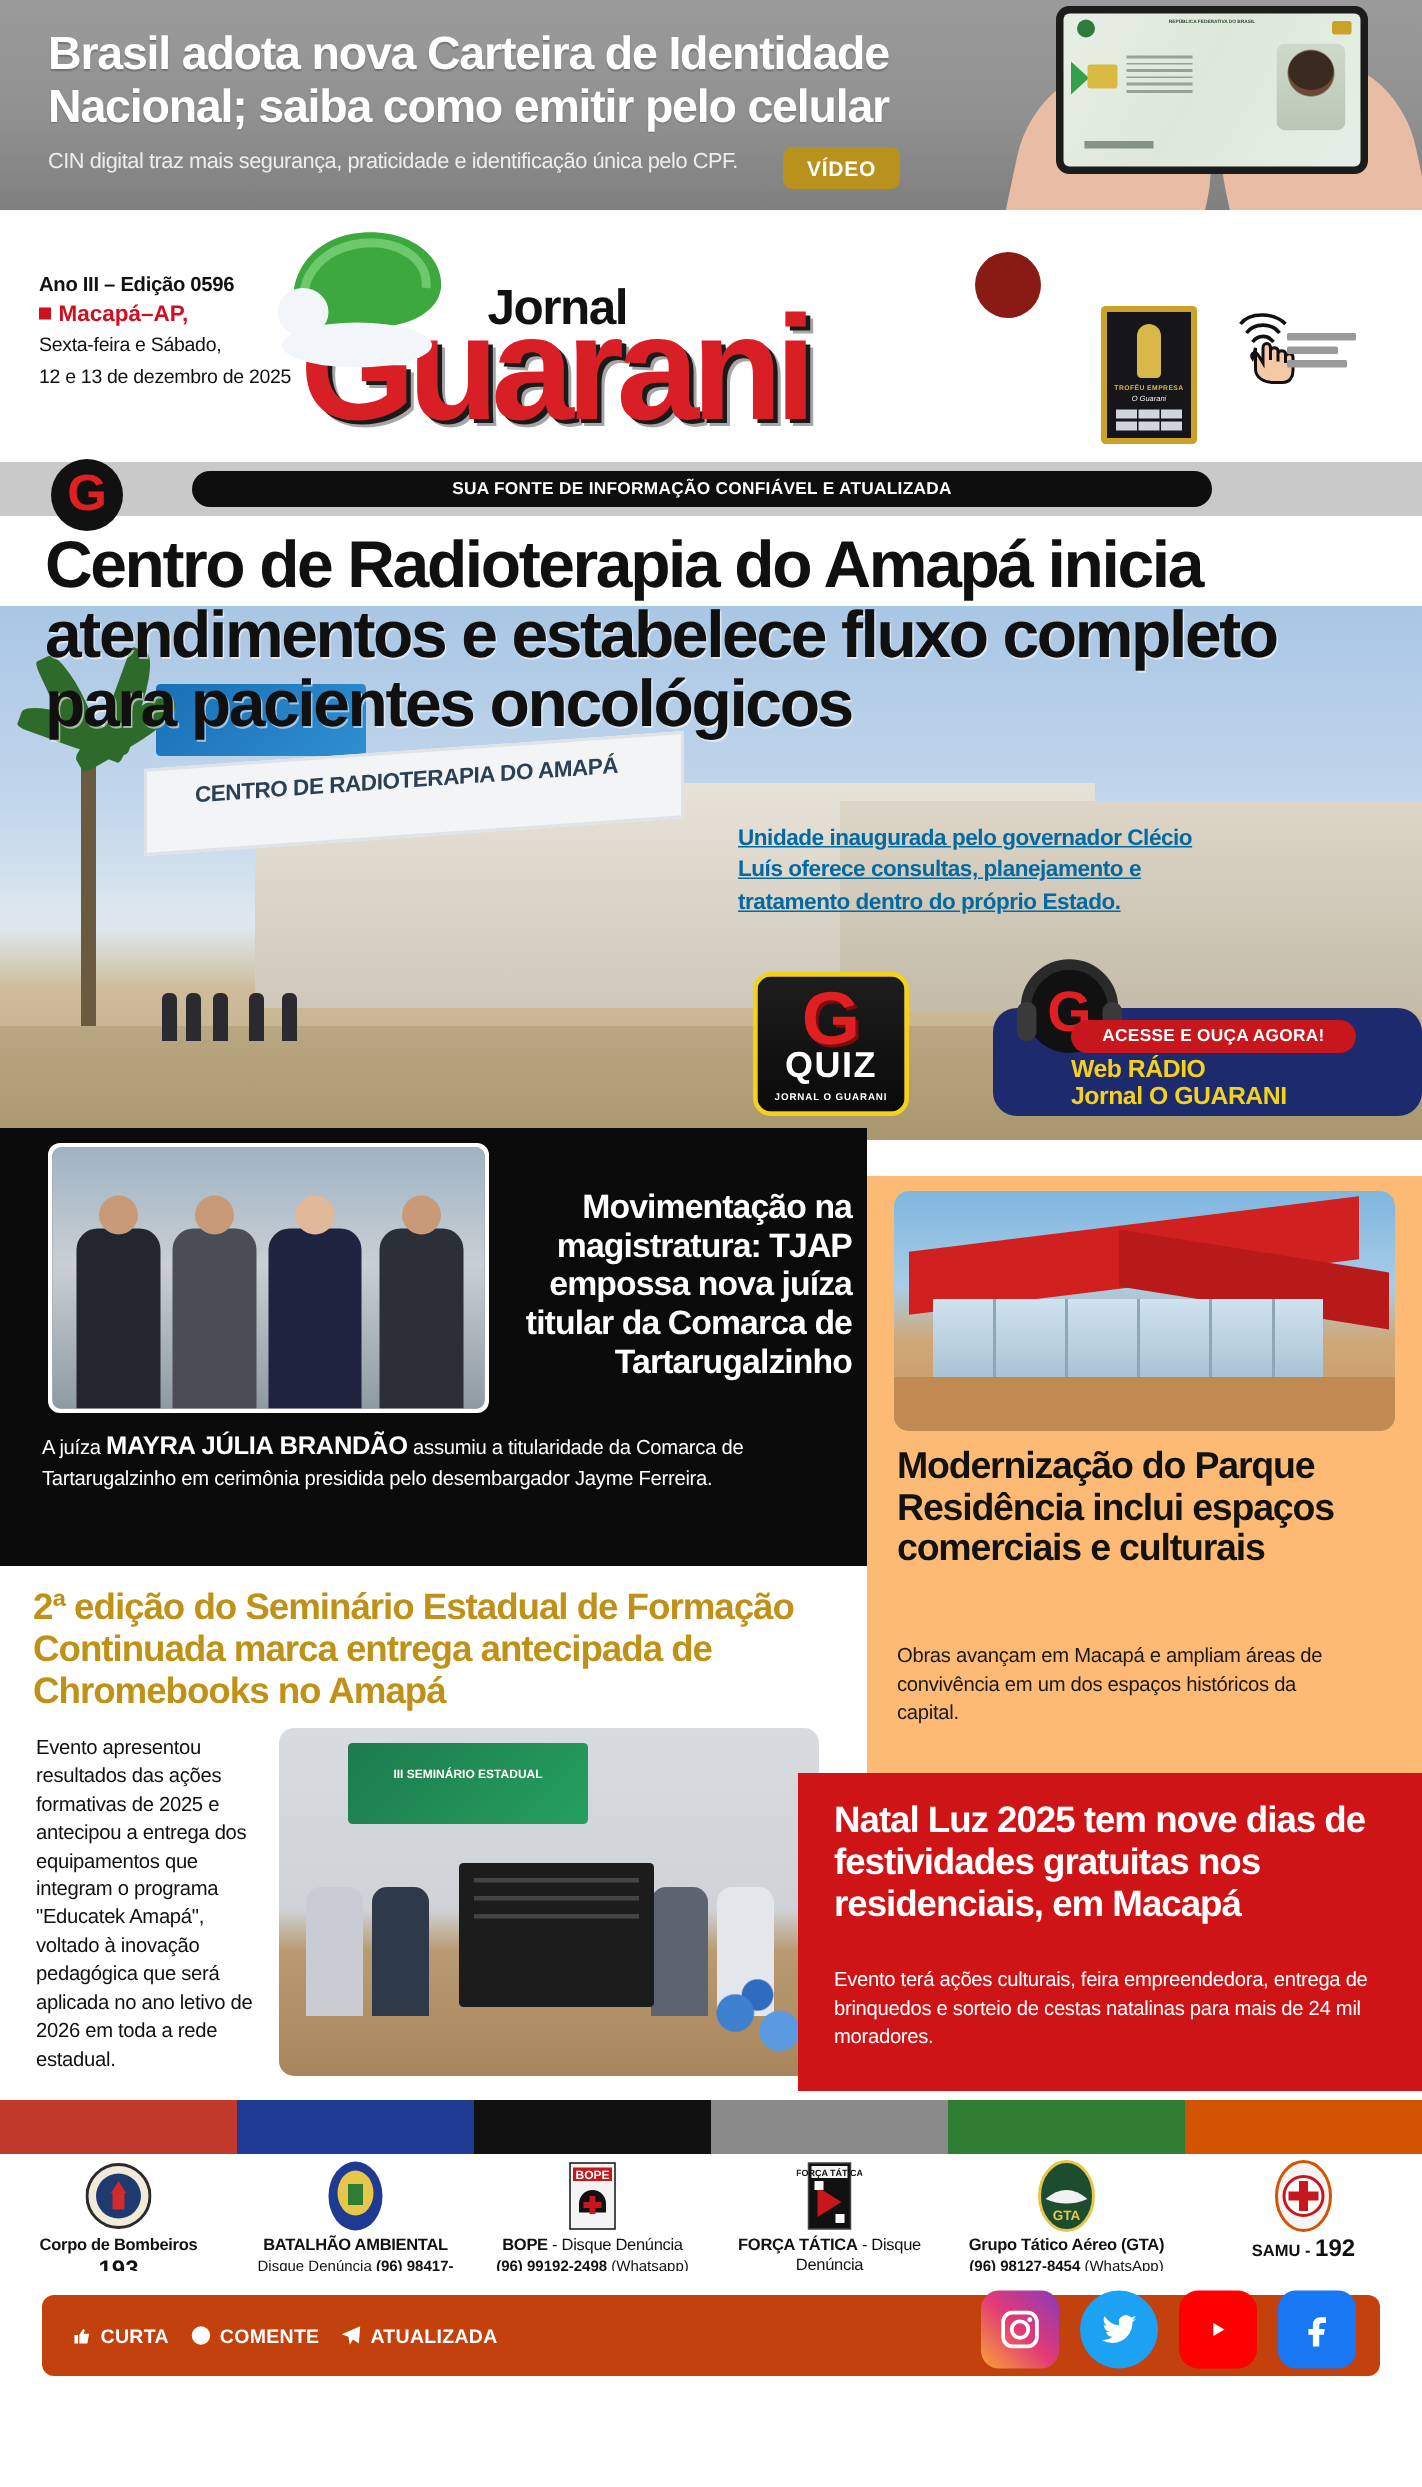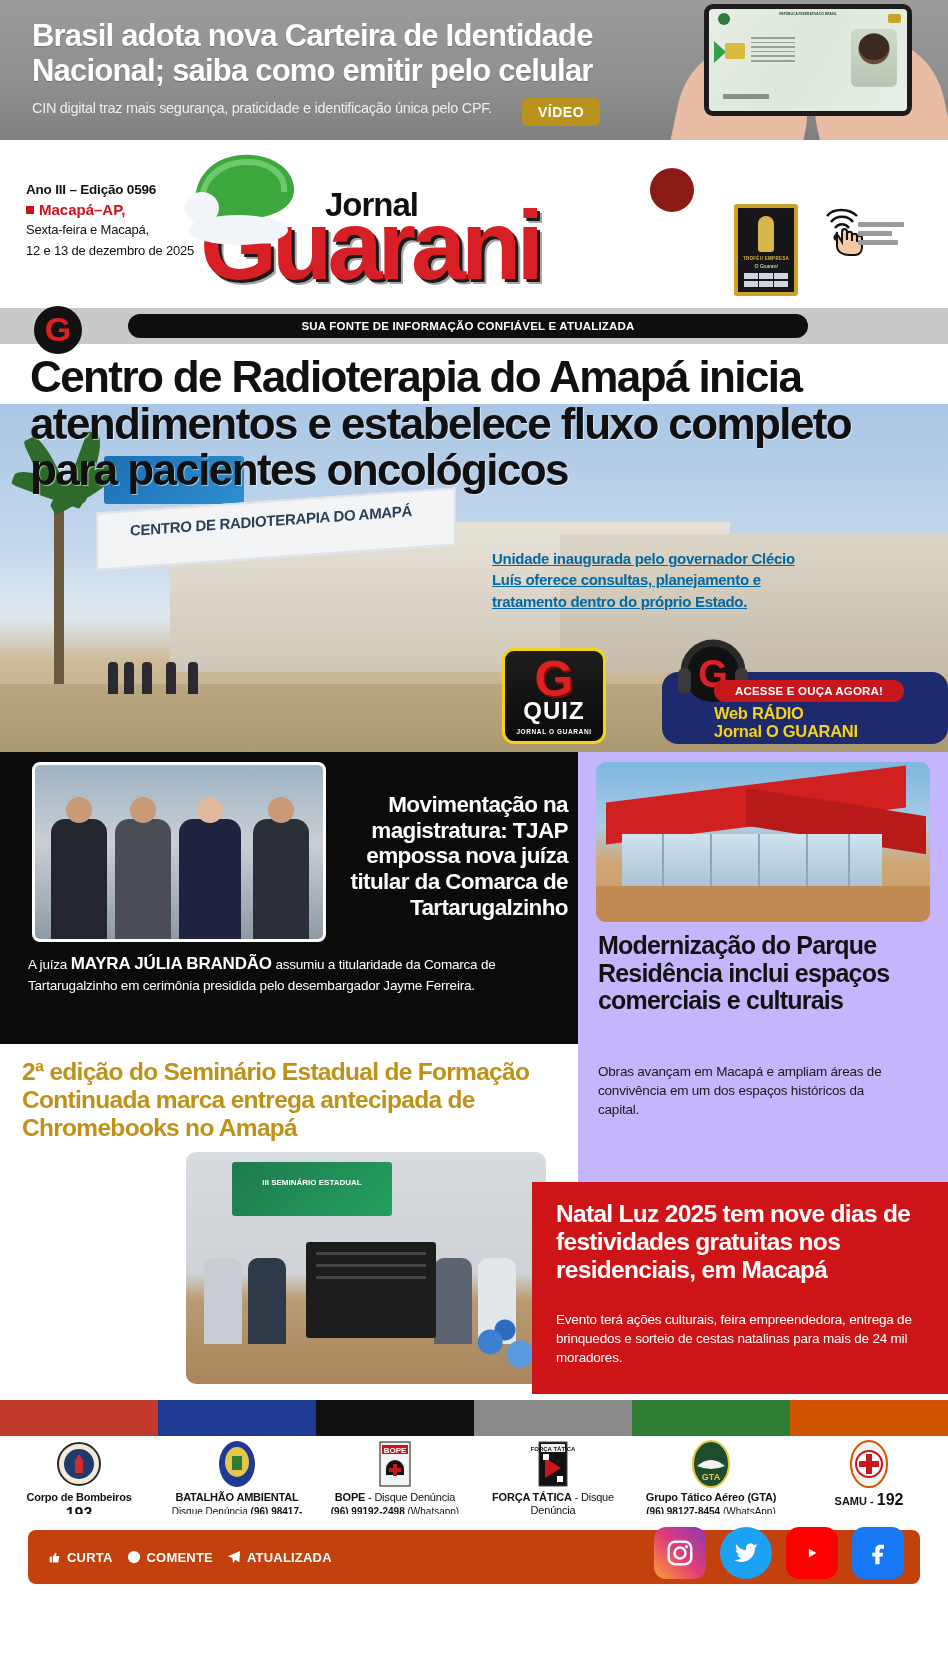--- a/index.html
+++ b/index.html
@@ -184,21 +184,21 @@
     position:absolute; left:332px; top:40px; width:236px;
     font-size:22.5px; font-weight:bold; color:#fff; line-height:1.14; text-align:right; letter-spacing:-.6px;
   }
   .tjap-cap {
     position:absolute; left:28px; top:200px; width:520px;
     font-size:13.5px; color:#fff; line-height:1.42; letter-spacing:-.2px;
   }
   .tjap-cap b { font-size:17px; font-weight:bold; }
 
   
-  .parque { position:absolute; left:578px; top:752px; width:370px; height:452px; background:#c4b5fd; }
+  .parque { position:absolute; left:578px; top:784px; width:370px; height:452px; background:#fdba74; }
   .parque-photo {
     position:absolute; left:18px; top:10px; width:334px; height:160px; border-radius:10px; overflow:hidden;
     background:linear-gradient(180deg,#7fb6df 0%,#a9cde6 40%,#cfa877 62%,#c79a63 100%);
   }
   .pq-roof { position:absolute; left:10px; top:22px; width:300px; height:42px; background:#d02020; transform:skewY(-7deg);}
   .pq-roof2 { position:absolute; left:150px; top:40px; width:180px; height:38px; background:#b81a1a; transform:skewY(9deg);}
   .pq-glass { position:absolute; left:26px; top:72px; width:260px; height:54px; background:linear-gradient(180deg,#cfe2ef,#a8c2d2); }
   .pq-glass i{position:absolute;top:0;width:2px;height:54px;background:#8ea6b6;}
   .pq-ground{position:absolute;left:0;bottom:0;width:100%;height:36px;background:#c08a52;}
   .parque-h {
@@ -302,21 +302,21 @@
           <div class="nums"></div>
         </div>
       </div>
     </div>
   </div>
 
   <div class="masthead">
     <div class="mh-left">
       <div class="mh-ano">Ano III – Edição 0596</div>
       <div class="mh-city"><span class="sq"></span><span>Macapá–AP,</span></div>
-      <div class="mh-date">Sexta-feira e Macapá,</div>
+      <div class="mh-date">Sexta-feira e Sábado,</div>
       <div class="mh-date">12 e 13 de dezembro de 2025</div>
     </div>
 
     <div class="logo-wrap">
       <div class="logo-guarani">Guarani</div>
       <div class="logo-jornal">Jornal</div>
       <svg class="santa-hat" viewBox="0 0 152 108">
         <path d="M30 78 C10 60, 18 18, 58 10 C92 4, 120 22, 118 46 C116 62, 98 70, 80 72 Z" fill="#3da83d"></path>
         <path d="M34 74 C18 58, 26 24, 60 17 C88 12, 110 26, 108 46" fill="none" stroke="#6cc96c" stroke-width="6"></path>
         <ellipse cx="62" cy="84" rx="50" ry="15" fill="#f2f5fa"></ellipse>
@@ -440,20 +440,21 @@
           <i style="left:226px"></i>
       </div>
       <div class="pq-ground"></div>
     </div>
     <div class="parque-h">Modernização do Parque Residência inclui espaços comerciais e culturais</div>
     <div class="parque-p">Obras avançam em Macapá e ampliam áreas de convivência em um dos espaços históricos da capital.</div>
   </div>
 
   <div class="chrome">
     <div class="chrome-h">2ª edição do Seminário Estadual de Formação Continuada marca entrega antecipada de Chromebooks no Amapá</div>
+    <div class="chrome-p">Evento apresentou resultados das ações formativas de 2025 e antecipou a entrega dos equipamentos que integram o programa "Educatek Amapá", voltado à inovação pedagógica que será aplicada no ano letivo de 2026 em toda a rede estadual.</div>
     <div class="chrome-photo">
       <div class="cb-screen">
           <span>III SEMINÁRIO ESTADUAL</span>
         </div>
       <div class="cb-person" style="left:18px; background:#c9ccd2;"></div>
       <div class="cb-person" style="left:62px; background:#2e3a4a;"></div>
       <div class="cb-person" style="left:248px; background:#5b6470;"></div>
       <div class="cb-person" style="left:292px; background:#e3e6ea;"></div>
       <div class="cb-cart">
           <i></i>

